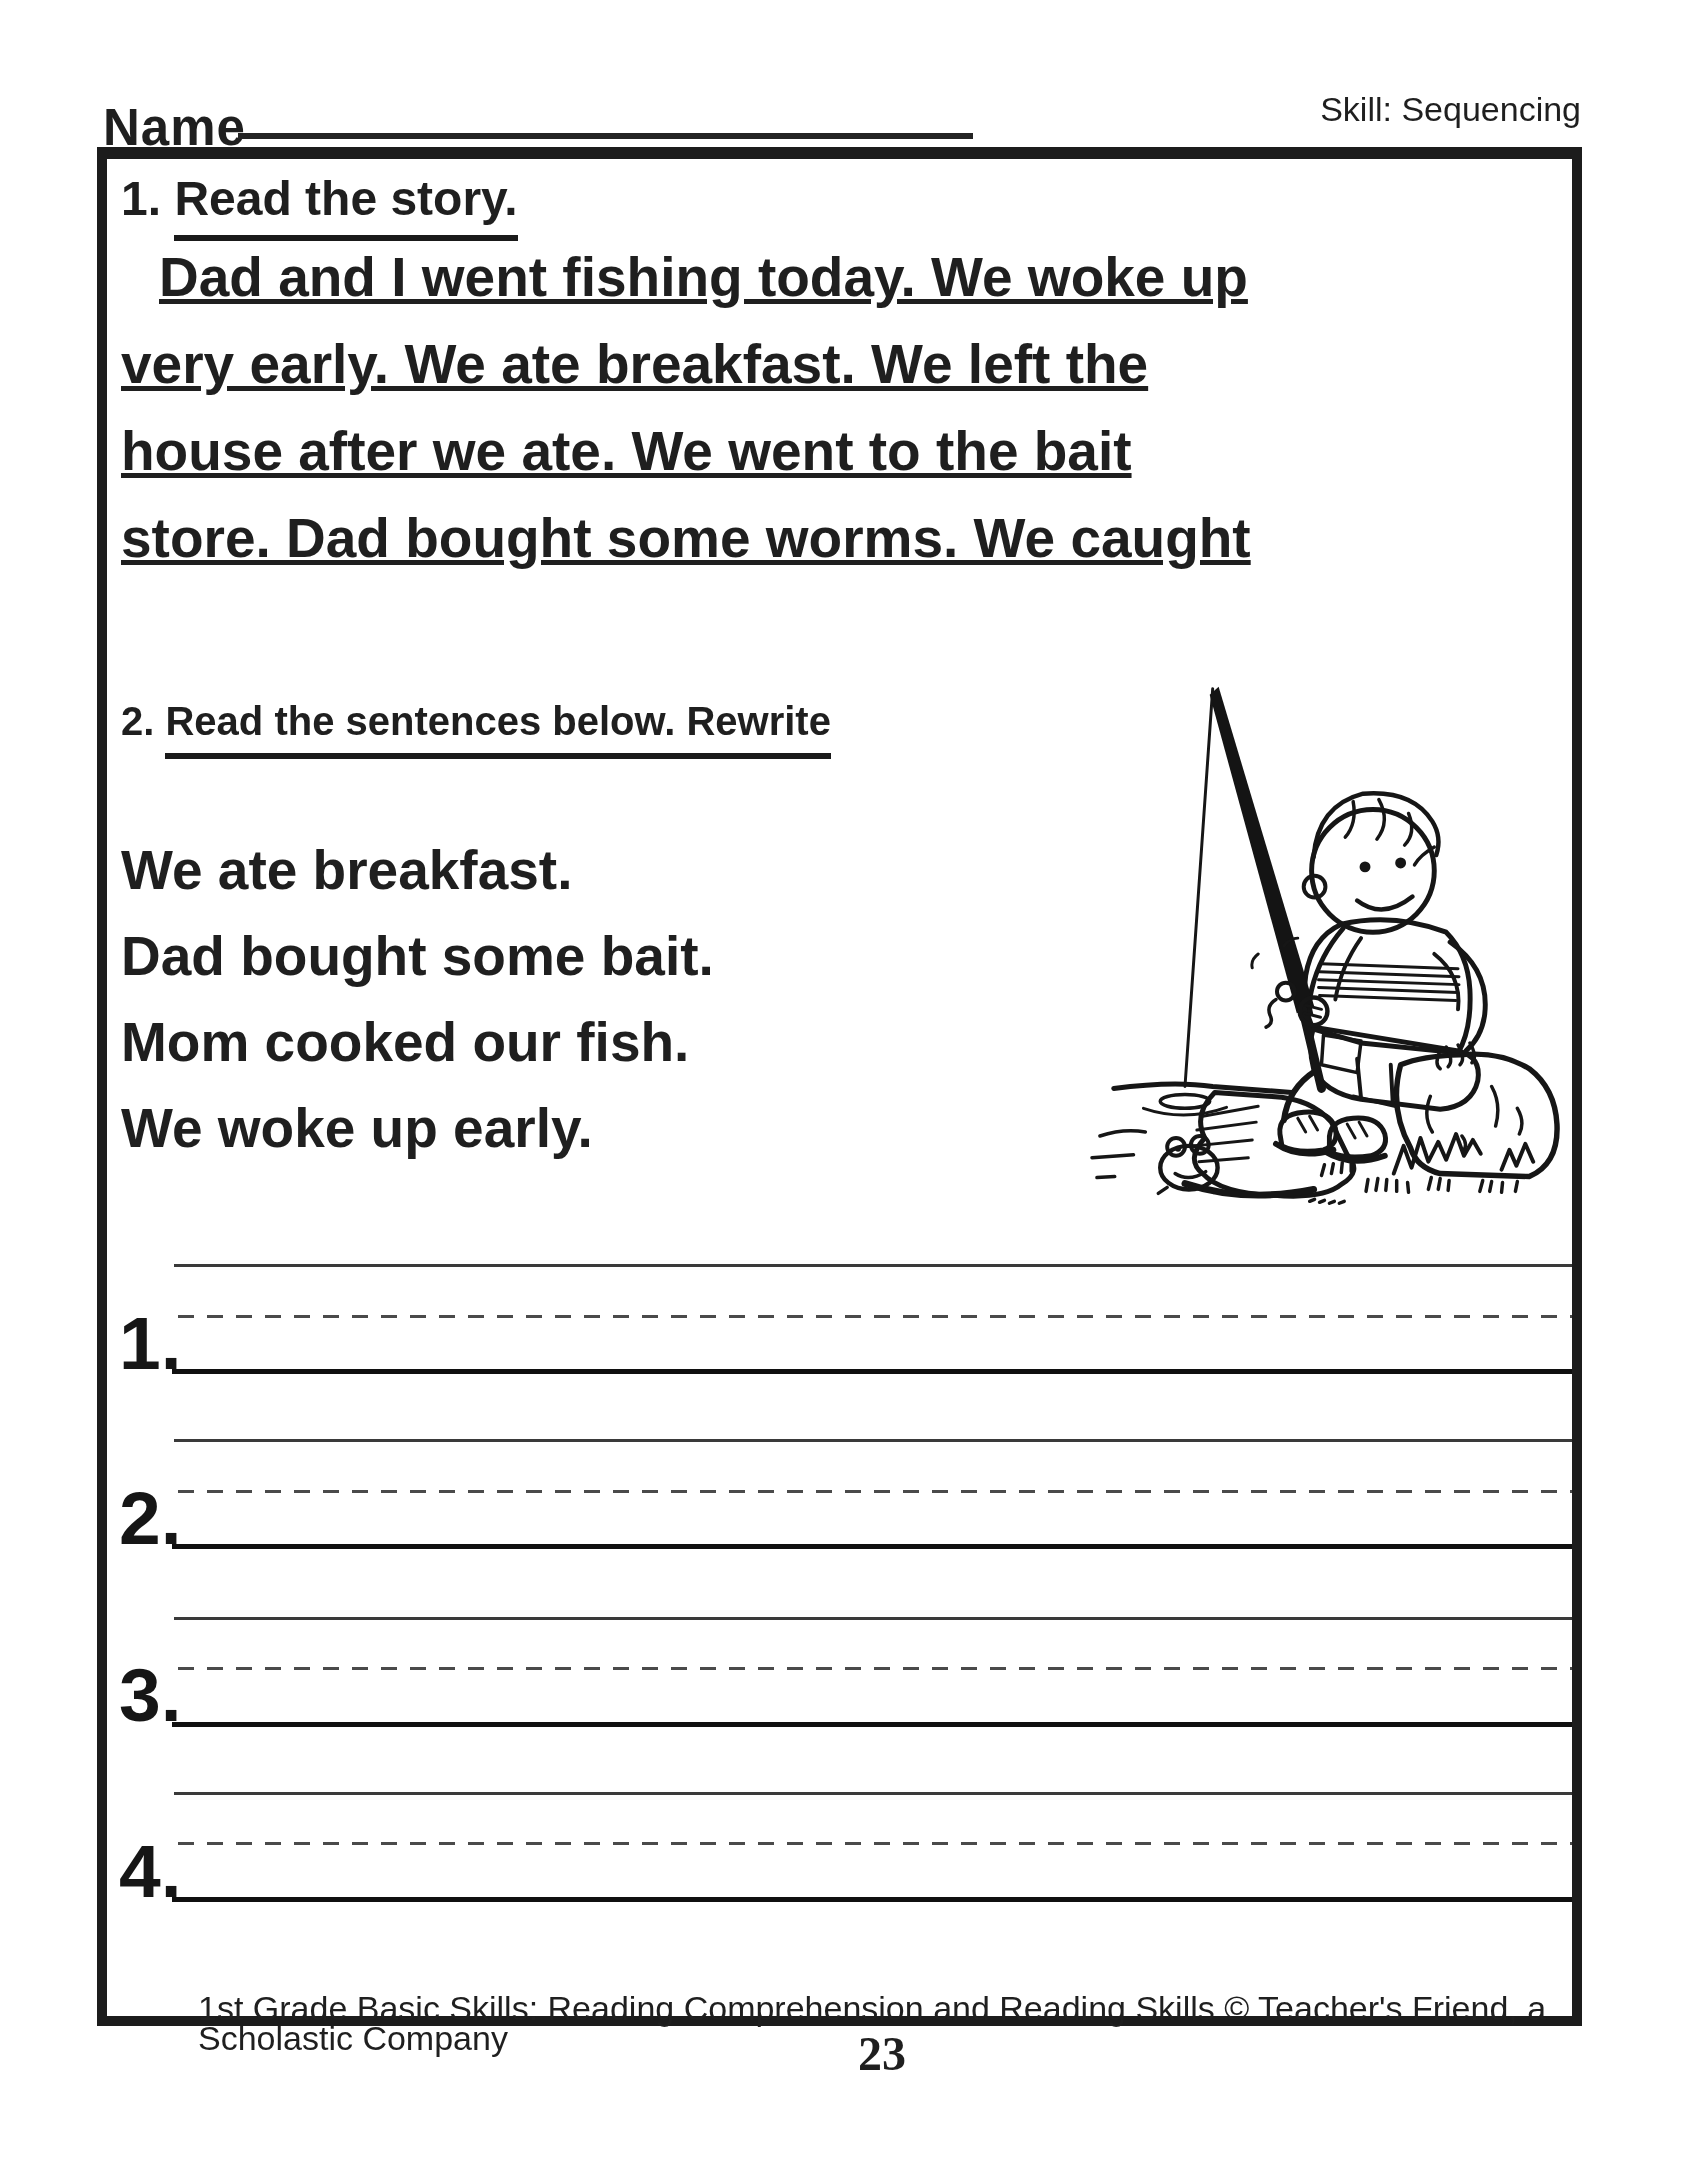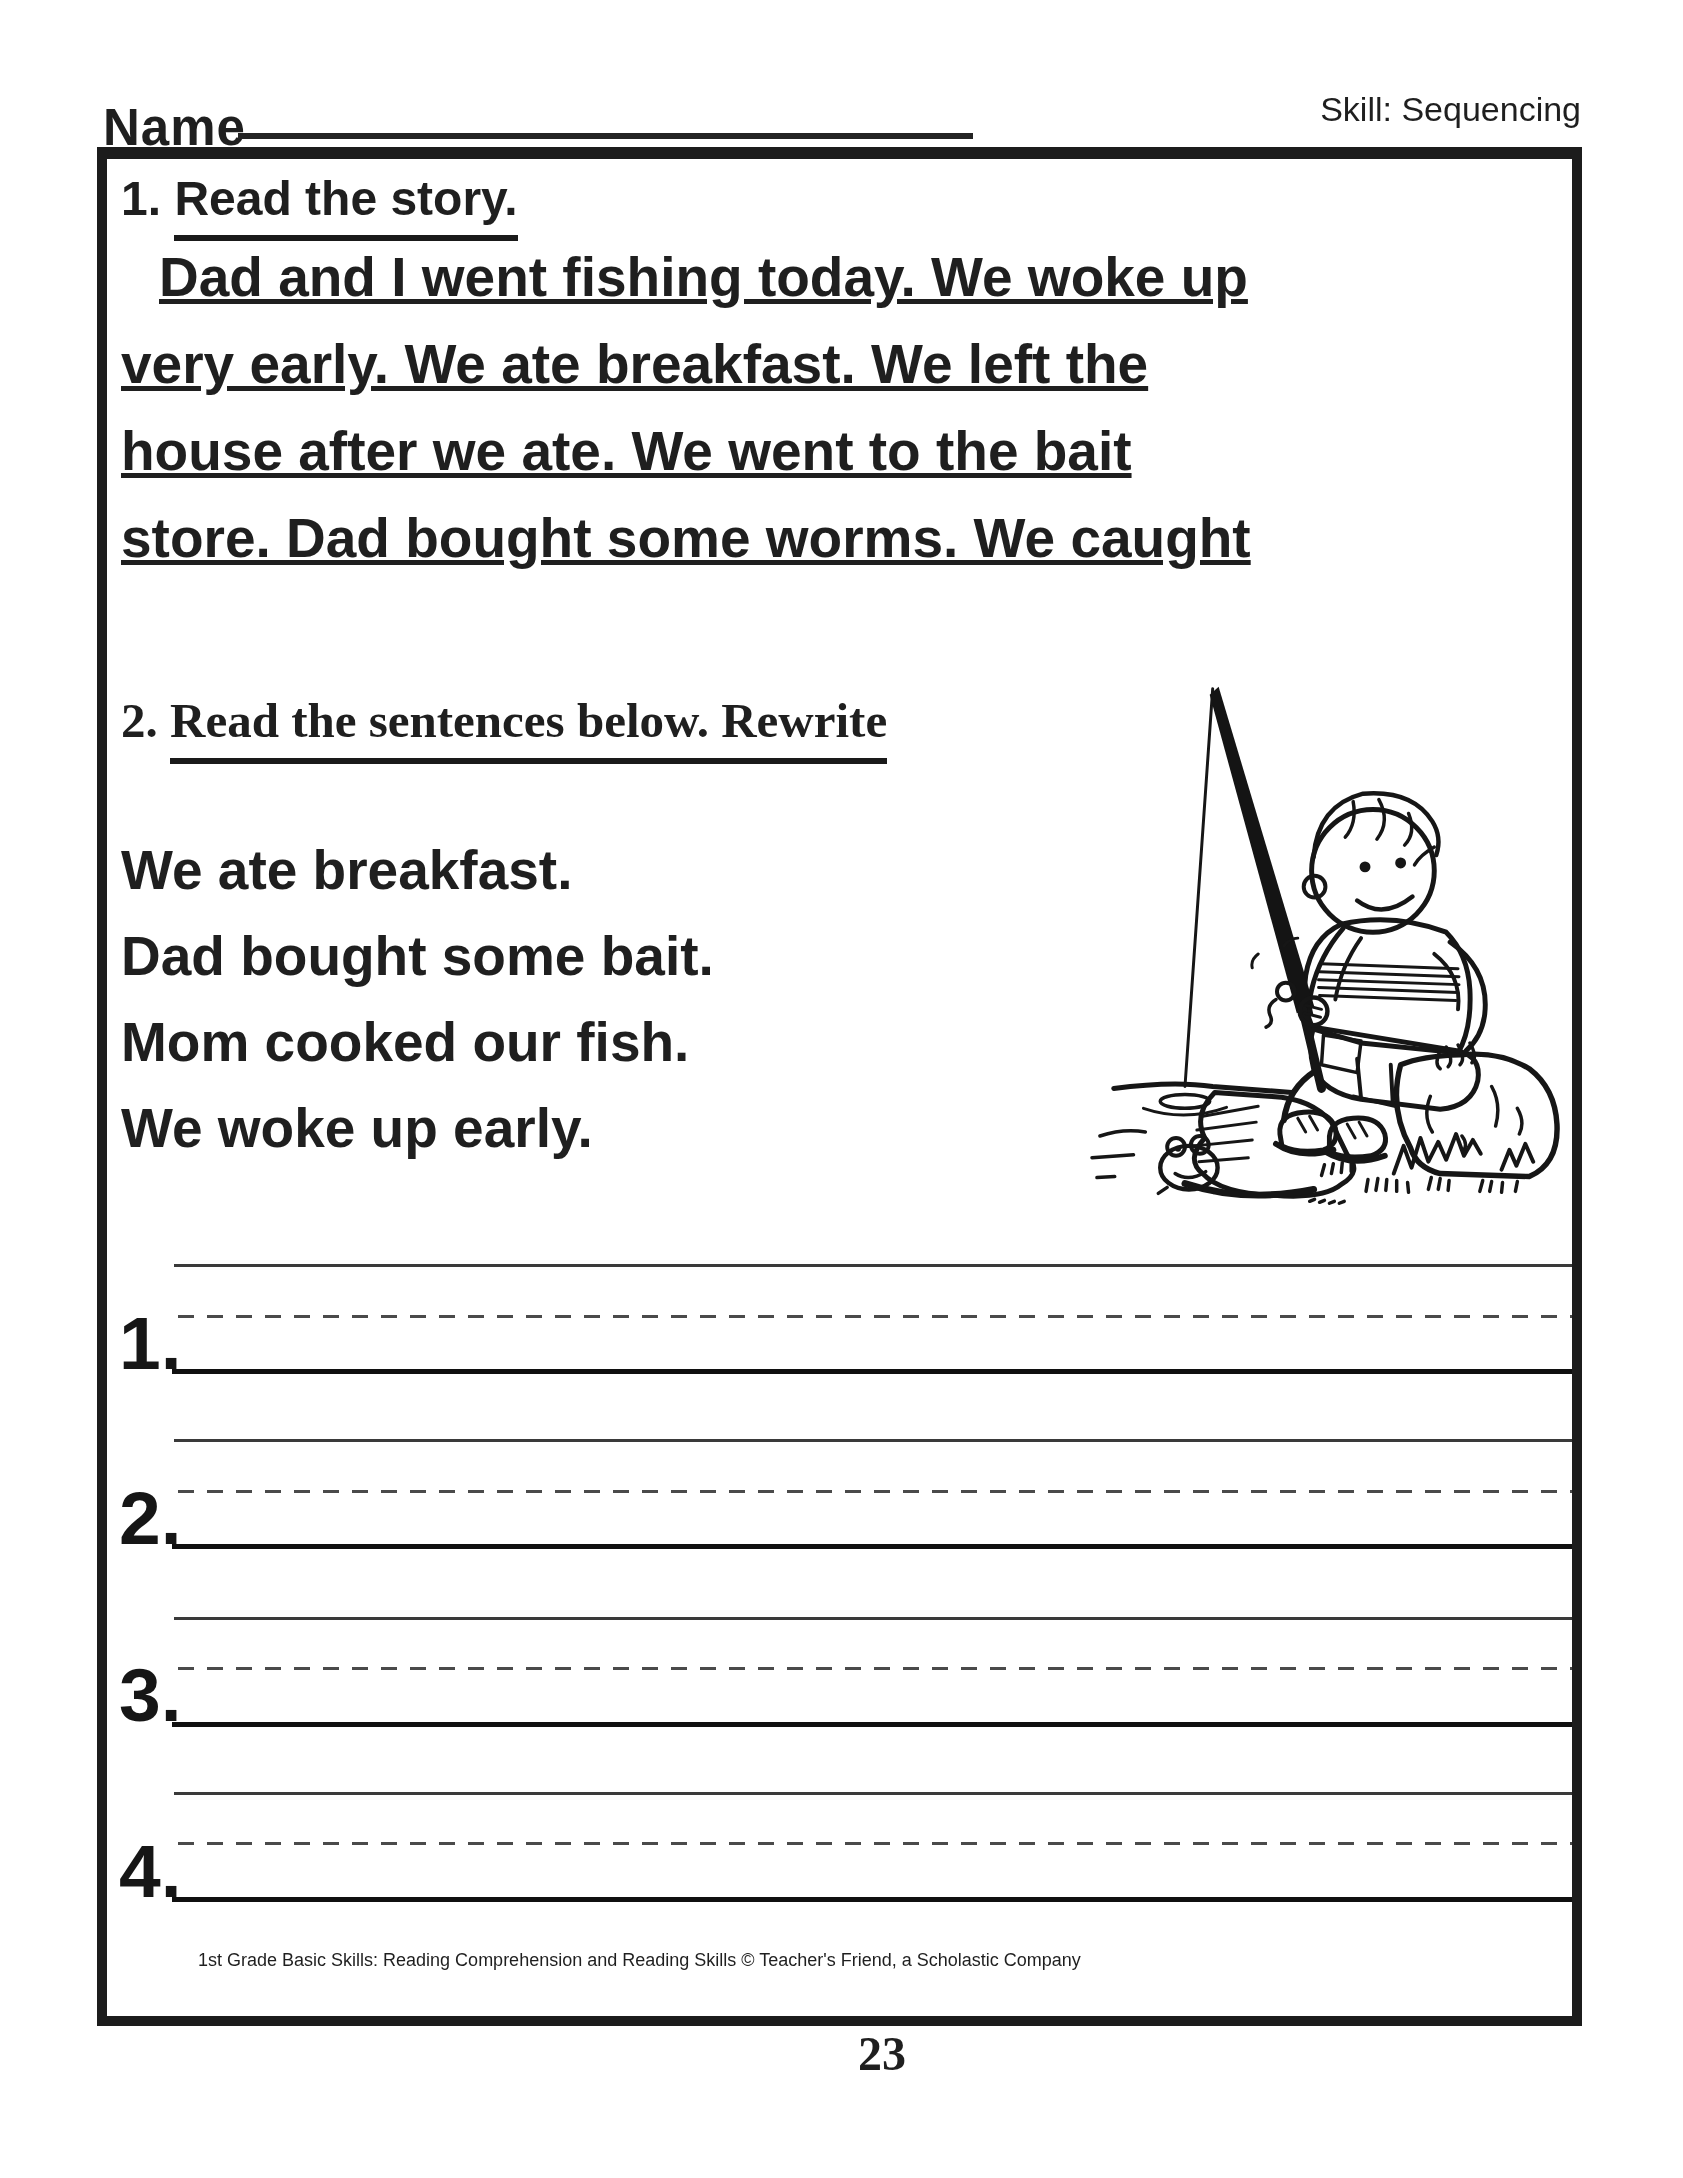--- a/index.html
+++ b/index.html
@@ -21,38 +21,38 @@
     border:10px solid #1c1c1c;border-top-width:12px;background:#ffffff;
   }
 
   .h-num{font-weight:bold;}
   .h1-row{left:121px;top:174px;font-size:48px;font-weight:bold;line-height:50px;}
   .u-line{border-bottom:6px solid #1a1a1a;padding-bottom:10px;}
 
   .story{left:121px;top:234px;font-size:55px;font-weight:bold;line-height:87px;white-space:nowrap;text-decoration:underline;}
   .story .indent{text-indent:38px;}
 
-  .h2-block{left:121px;top:696px;font-size:49px;font-weight:bold;font-family:Liberation Serif, serif;}
+  .h2-block{left:121px;top:696px;font-size:40px;font-weight:bold;}
   .h2-line1{line-height:50px;}
   .h2-line2{line-height:50px;margin-left:62px;margin-top:9px;}
 
   .sentences{left:121px;top:827px;font-size:55px;font-weight:bold;line-height:86px;white-space:nowrap;}
 
   
   .answer-group{left:0;top:0;width:1683px;height:0;}
   .ln-top{position:absolute;left:174px;width:1398px;height:3px;background:#3a3a3a;}
   .ln-mid{position:absolute;left:178px;width:1394px;height:3px;
           background:repeating-linear-gradient(to right,#4a4a4a 0 16px,transparent 16px 29px);}
   .ln-bot{position:absolute;left:172px;width:1400px;height:5px;background:#101010;}
   .ans-num{position:absolute;left:119px;font-size:75px;font-weight:bold;line-height:75px;color:#161616;}
 
   
   .page-number{left:807px;top:2026px;width:99px;text-align:right;font-size:48px;font-weight:bold;
                font-family:"Liberation Serif","DejaVu Serif",serif;}
-  .credit{left:198px;top:1945px;font-size:18px;line-height:30px;}
+  .credit{left:198px;top:1993px;font-size:34px;line-height:30px;}
 
   svg .k{stroke:#161616;fill:none;stroke-linecap:round;stroke-linejoin:round;}
 </style>
 </head>
 <body>
 
 <div class="abs name-label">Name</div>
 <div class="abs name-line"></div>
 <div class="abs skill-label">Skill: Sequencing</div>
 

